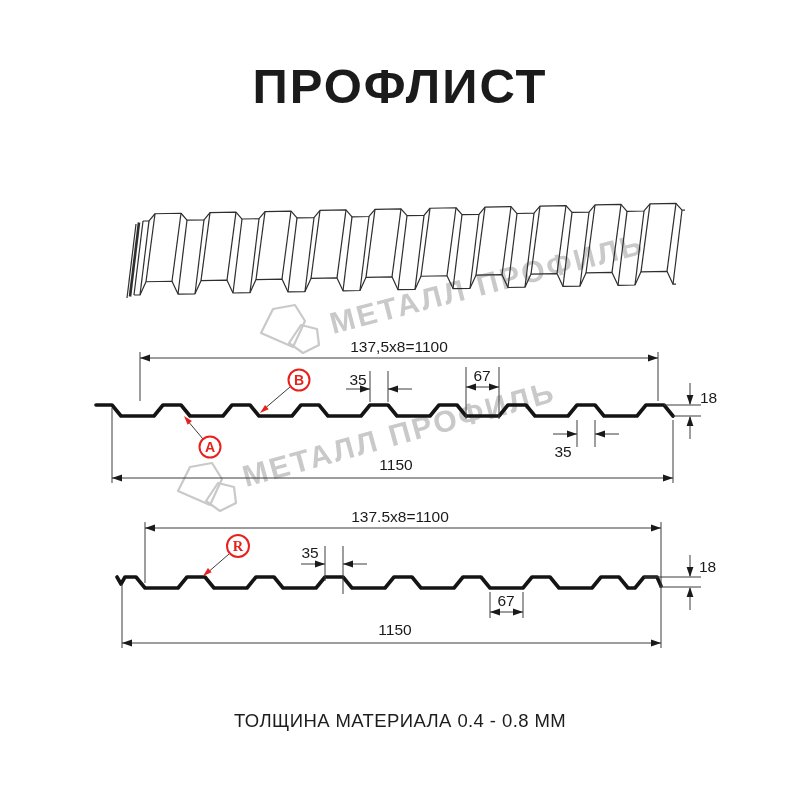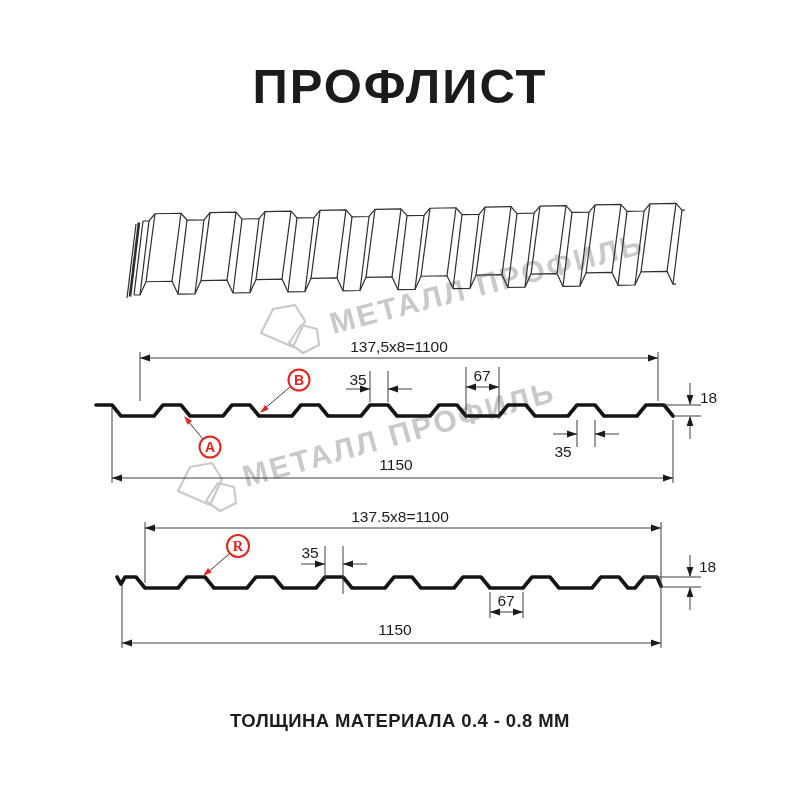--- a/index.html
+++ b/index.html
@@ -3,21 +3,21 @@
 <meta charset="utf-8">
 <style>
   html,body{margin:0;padding:0;background:#fff;}
   .stage{position:relative;width:800px;height:800px;background:#ffffff;overflow:hidden;
          font-family:"Liberation Sans",sans-serif;}
   .title{position:absolute;top:58px;left:0;width:800px;text-align:center;
          font-size:49px;font-weight:bold;letter-spacing:2px;color:#1b1b1b;}
   .subtitle{position:absolute;top:113px;left:0;width:800px;text-align:center;
          font-size:21px;font-weight:normal;letter-spacing:1.5px;color:#222;}
   .footer{position:absolute;top:710px;left:0;width:800px;text-align:center;
-         font-size:18.5px;font-weight:bold;letter-spacing:0.4px;color:#1d1d1d;}
+         font-size:18.5px;font-weight:normal;letter-spacing:0.4px;color:#1d1d1d;}
   svg{position:absolute;left:0;top:0;}
   .profile{fill:none;stroke:#141414;stroke-width:3.6;stroke-linejoin:round;stroke-linecap:round;}
   .thin{stroke:#3d3d3d;stroke-width:1;fill:none;}
   .t3d{stroke:#2e2e2e;stroke-width:1.2;fill:none;stroke-linejoin:round;}
   .t3db{stroke:#2e2e2e;stroke-width:2.6;fill:none;}
   .dim{font-size:15.5px;fill:#1a1a1a;}
   .wmtext{font-size:30px;font-weight:bold;letter-spacing:2.5px;}
   .wmlogo{fill:none;stroke-width:2.2;stroke-linejoin:round;}
   .lbl{font-size:14px;font-weight:bold;}
   .lblserif{font-family:"Liberation Serif",serif;font-size:14.5px;font-weight:bold;}

